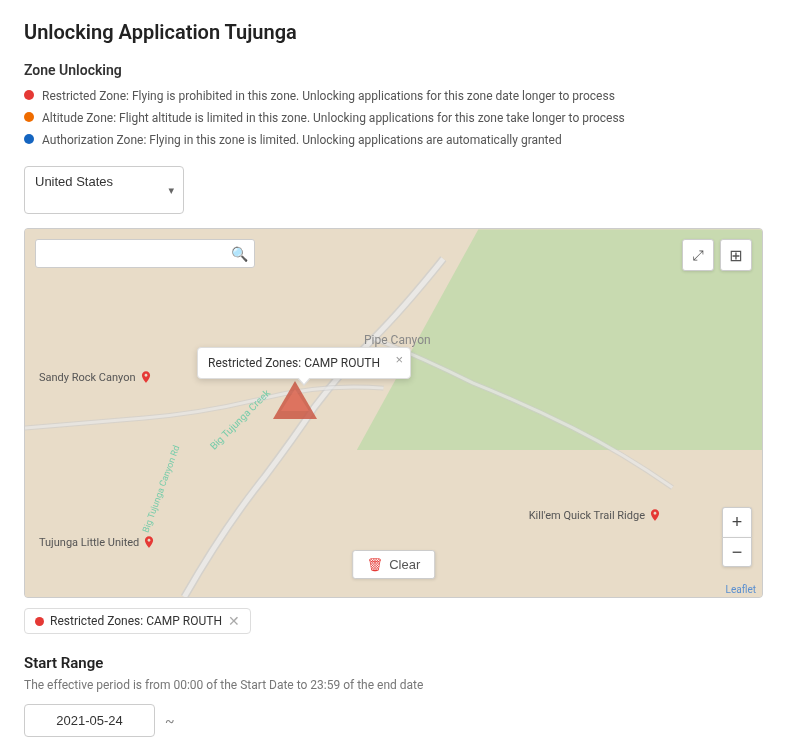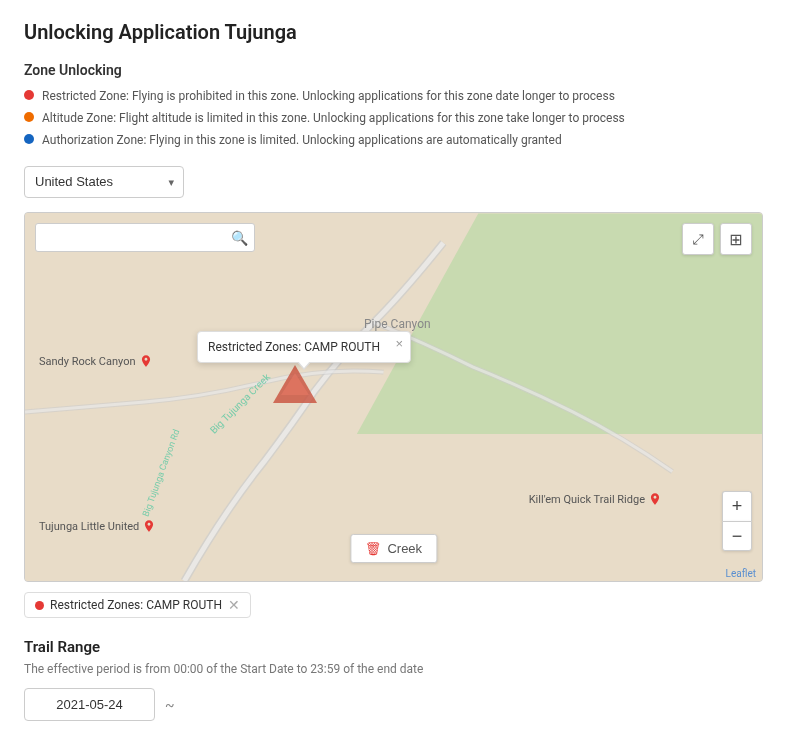--- a/index.html
+++ b/index.html
@@ -59,21 +59,21 @@
       position: relative;
       display: inline-block;
       margin-bottom: 14px;
     }
 
     .country-select {
       appearance: none;
       background: #fff;
       border: 1px solid #ccc;
       border-radius: 4px;
-      padding: 7px 30px 8px 10px;
+      padding: 7px 30px 24px 10px;
       font-size: 13px;
       color: #333;
       cursor: pointer;
       min-width: 160px;
     }
 
     .select-arrow {
       position: absolute;
       right: 10px;
       top: 50%;
@@ -577,39 +577,39 @@
     <span style="font-size:14px;">⤢</span>
   </button>
 
   <div class="map-zoom-group">
     <button class="zoom-btn">+</button>
     <button class="zoom-btn">−</button>
   </div>
 
   <button class="clear-btn">
     <span class="trash-icon">🗑</span>
-    <span>Creek</span>
+    <span>Clear</span>
   </button>
 
   <div class="leaflet-credit">
     <a href="#">Leaflet</a>
   </div>
 </div>
 
 
 <div class="selected-zones">
   <div class="zone-tag">
     <span class="zone-tag-dot"></span>
     <span>Restricted Zones: CAMP ROUTH</span>
     <button class="zone-tag-close">✕</button>
   </div>
 </div>
 
 
-<h2 class="time-range-title">Trail Range</h2>
+<h2 class="time-range-title">Start Range</h2>
 <p class="time-range-desc">The effective period is from 00:00 of the Start Date to 23:59 of the end date</p>
 
 <div class="date-range-row">
   <input type="text" class="date-input" value="2021-05-24" style="">
   <span class="date-separator">~</span>
 </div>
 
 
 
 

